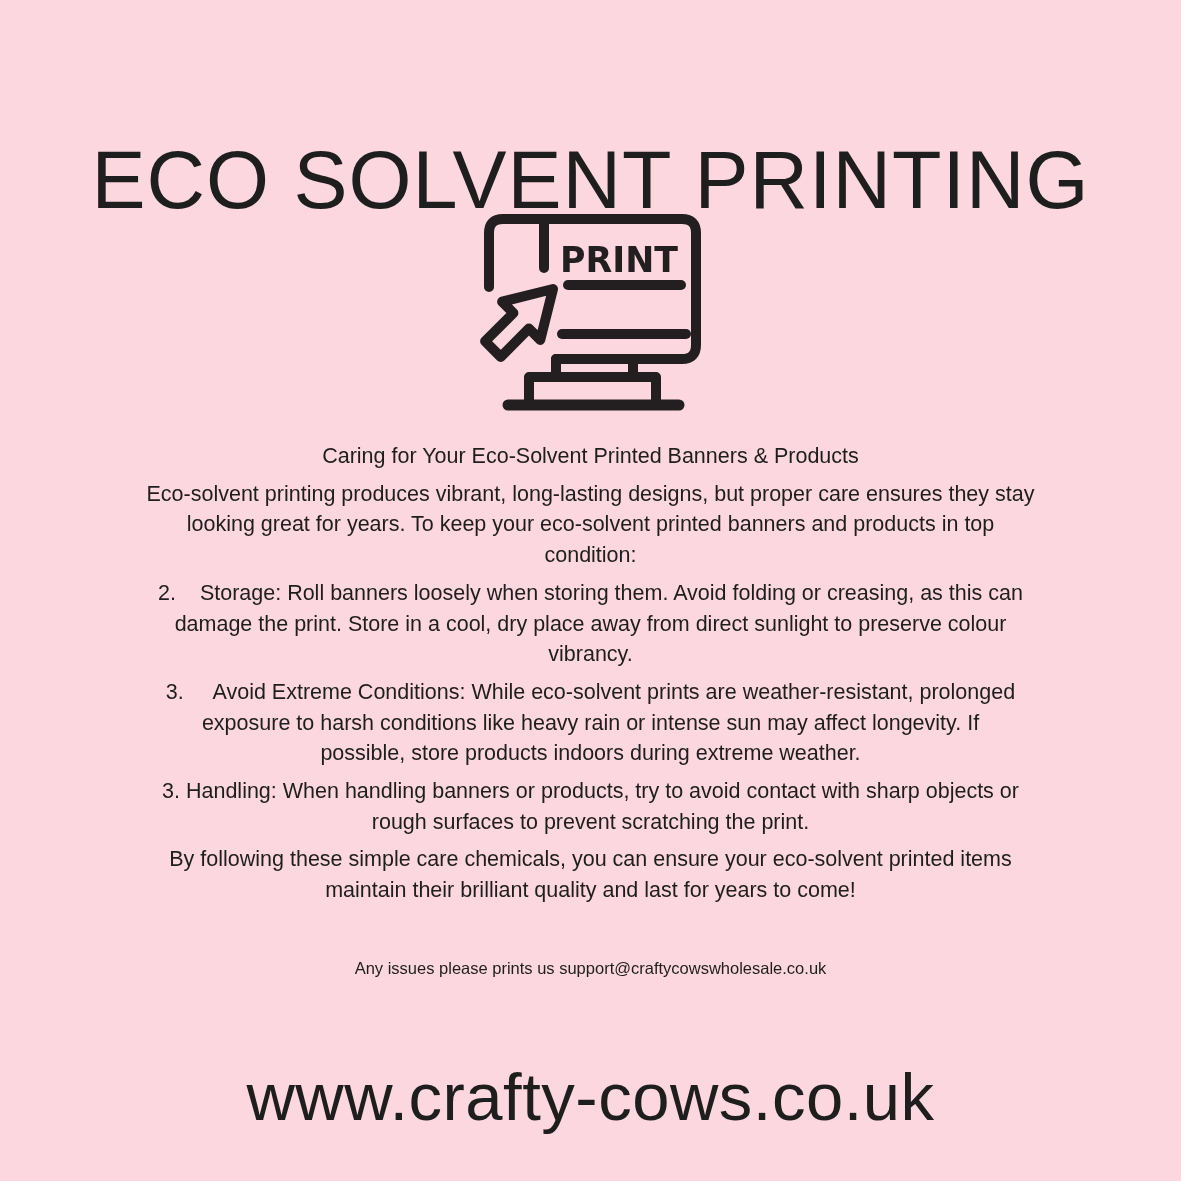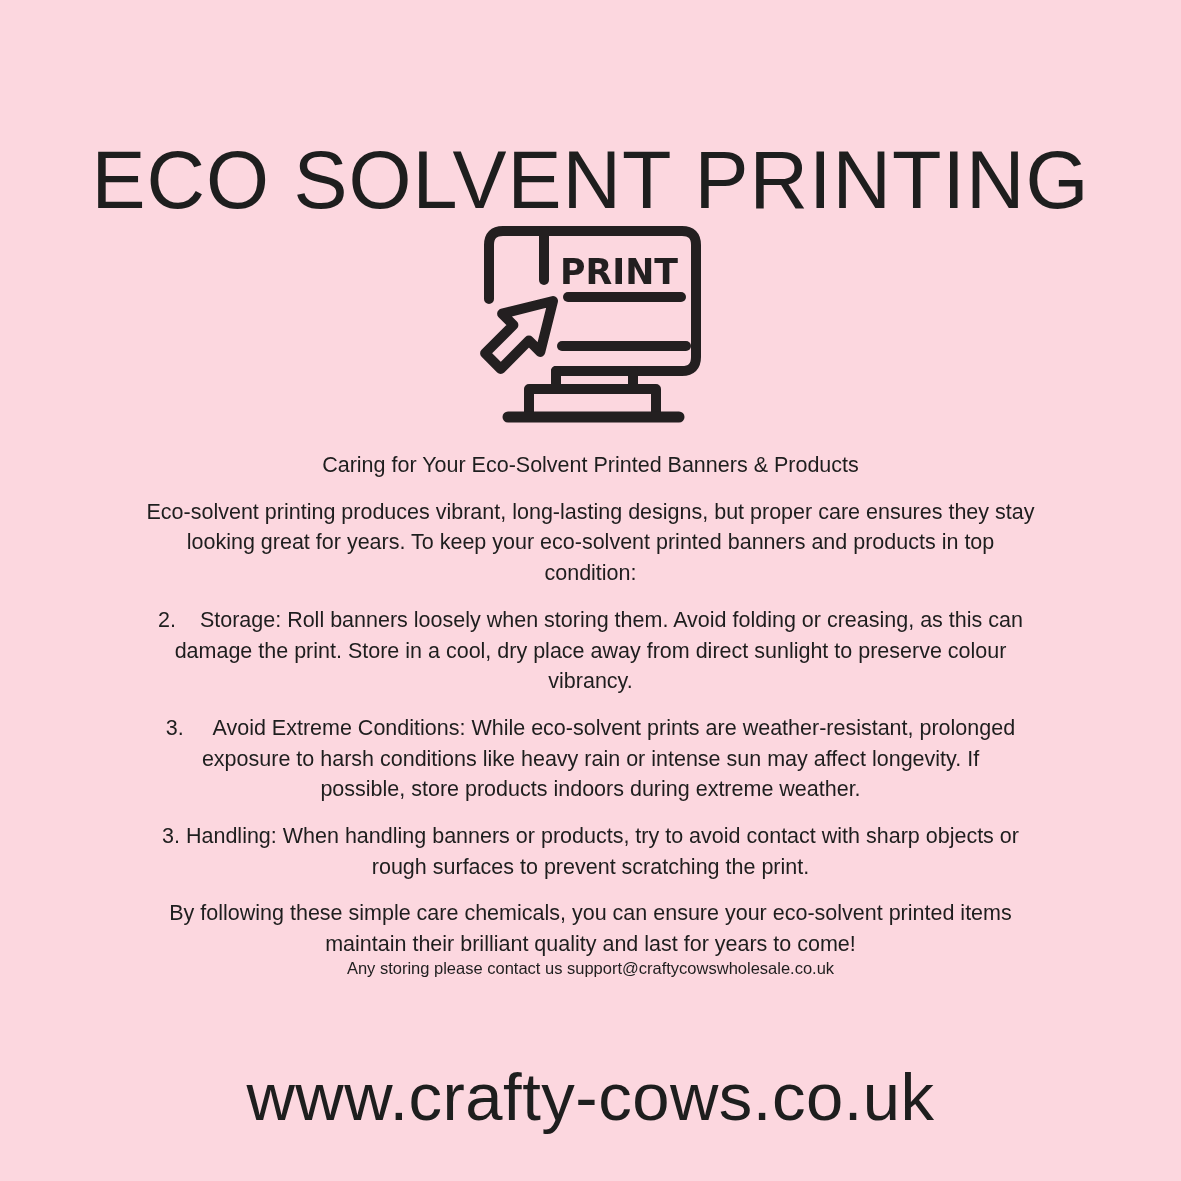--- a/index.html
+++ b/index.html
@@ -24,36 +24,36 @@
     left: 0;
     right: 0;
     font-size: 81px;
     font-weight: 400;
     line-height: 1;
     letter-spacing: 1px;
     white-space: nowrap;
   }
   .icon-wrap {
     position: absolute;
-    top: 214px;
+    top: 202px;
     left: 50%;
     transform: translateX(-50%);
     width: 250px;
     height: 212px;
   }
   .care {
     position: absolute;
     top: 434px;
     left: 56px;
     right: 56px;
     font-size: 21.5px;
     line-height: 30.7px;
   }
   .care div {
-    margin: 16px;
+    margin: 7px;
     white-space: pre-line;
   }
   .contact {
     position: absolute;
     top: 958px;
     left: 0;
     right: 0;
     font-size: 16.5px;
     line-height: 20px;
   }
@@ -101,17 +101,17 @@
 vibrancy.</div>
     <div>3.&nbsp;&nbsp;&nbsp;&nbsp; Avoid Extreme Conditions: While eco-solvent prints are weather-resistant, prolonged
 exposure to harsh conditions like heavy rain or intense sun may affect longevity. If
 possible, store products indoors during extreme weather.</div>
     <div>3. Handling: When handling banners or products, try to avoid contact with sharp objects or
 rough surfaces to prevent scratching the print.</div>
     <div>By following these simple care chemicals, you can ensure your eco-solvent printed items
 maintain their brilliant quality and last for years to come!</div>
   </div>
 
-  <div class="contact">Any storing please contact us support@craftycowswholesale.co.uk</div>
+  <div class="contact">Any issues please prints us support@craftycowswholesale.co.uk</div>
 
   <div class="footer">www.crafty-cows.co.uk</div>
 
 </div>
 
 </body></html>

